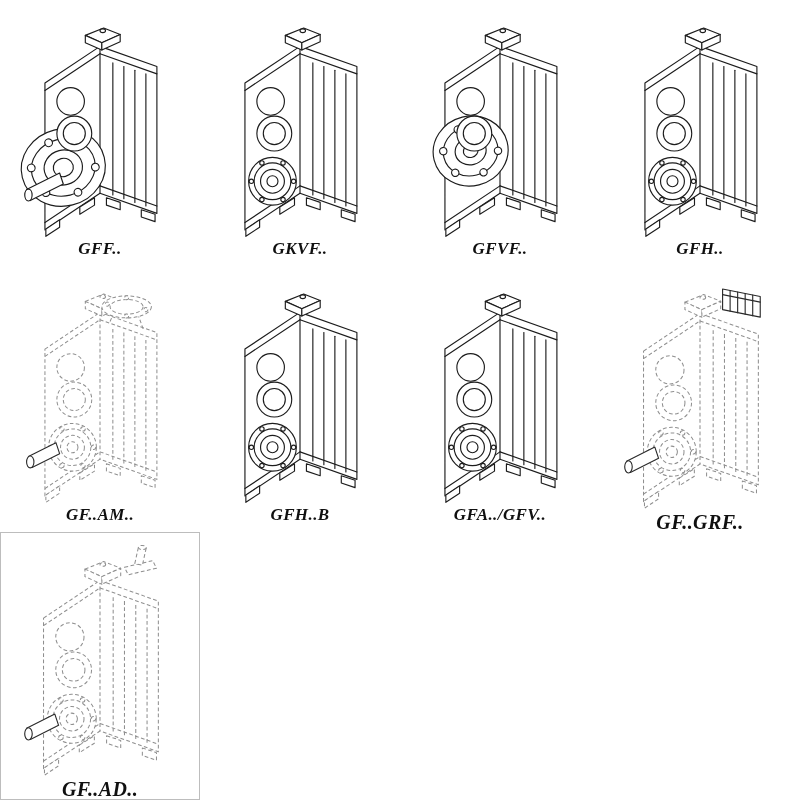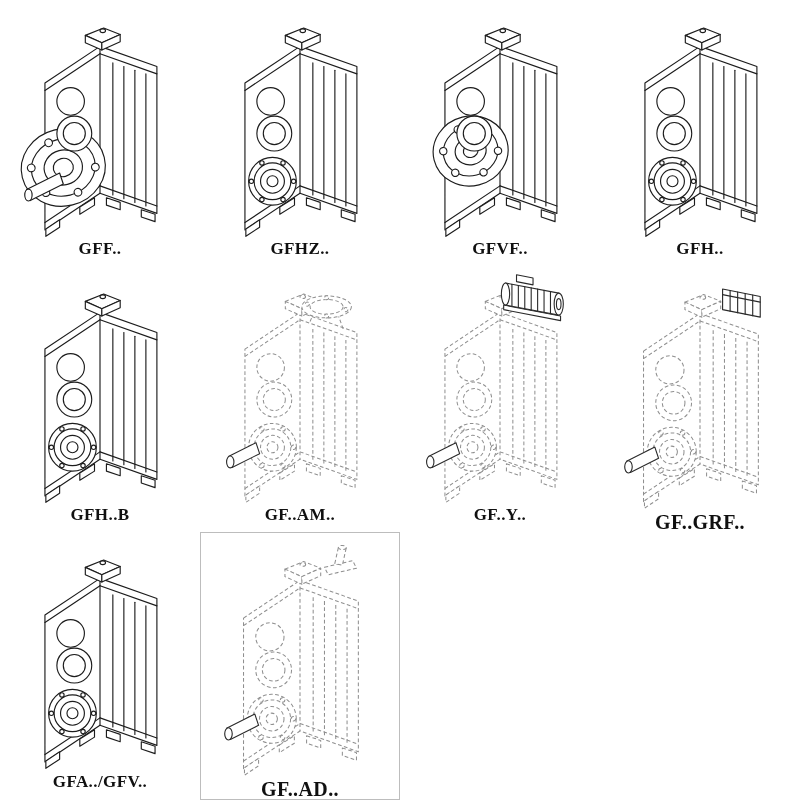--- a/index.html
+++ b/index.html
@@ -16,20 +16,21 @@
     grid-template-columns: repeat(4, 200px);
     grid-template-rows: 266px 266px 268px;
   }
   .cell {
     position: relative;
     display: flex;
     flex-direction: column;
     align-items: center;
     justify-content: space-between;
     padding: 6px 0 6px;
+    font-style: italic;
   }
   .cell-boxed { border: 1px solid #bdbdbd; }
   .drawing { flex: 0 0 auto; }
   .label {
     font-weight: bold;
     font-size: 17px;
     color: #101010;
     letter-spacing: 0.4px;
     white-space: nowrap;
     line-height: 1;
@@ -178,91 +179,81 @@
     <div class="label">GFF..</div>
   </div>
 
 
   <div class="cell">
     <svg class="drawing" width="180" height="234" viewBox="0 0 180 255">
       <use href="#gb-body" class="ink"></use>
       <use href="#gb-top2" class="ink"></use>
       <use href="#gb-bearing" class="ink"></use>
     </svg>
-    <div class="label">GFHZ..</div>
+    <div class="label">GKVF..</div>
   </div>
 
   <div class="cell">
     <svg class="drawing" width="180" height="234" viewBox="0 0 180 255">
       <use href="#gb-body" class="ink"></use>
       <use href="#gb-flange2" class="ink"></use>
       <use href="#gb-top2" class="ink"></use>
     </svg>
     <div class="label">GFVF..</div>
   </div>
 
   <div class="cell">
     <svg class="drawing" width="180" height="234" viewBox="0 0 180 255">
       <use href="#gb-body" class="ink"></use>
       <use href="#gb-top2" class="ink"></use>
       <use href="#gb-bearing" class="ink"></use>
     </svg>
     <div class="label">GFH..</div>
-  </div>
-
-  <div class="cell">
-    <svg class="drawing" width="180" height="234" viewBox="0 0 180 255">
-      <use href="#gb-body" class="ink"></use>
-      <use href="#gb-top2" class="ink"></use>
-      <use href="#gb-bearing" class="ink"></use>
-    </svg>
-    <div class="label">GFH..B</div>
   </div>
 
   <div class="cell">
     <svg class="drawing" width="180" height="234" viewBox="0 0 180 255">
       <use href="#gb-body" class="ink-dash"></use>
       <use href="#gb-top2" class="ink-dash"></use>
       <use href="#gb-bearing" class="ink-dash"></use>
       <use href="#gb-am" class="ink-dash"></use>
       <use href="#gb-shaft-ll" class="ink-acc"></use>
     </svg>
     <div class="label">GF..AM..</div>
   </div>
 
   <div class="cell">
     <svg class="drawing" width="180" height="234" viewBox="0 0 180 255">
-      <use href="#gb-body" class="ink-dash"></use>
-      <use href="#gb-top2" class="ink-dash"></use>
-      <use href="#gb-bearing" class="ink-dash"></use>
-      <use href="#gb-motor" class="ink-acc"></use>
-      <use href="#gb-shaft-ll" class="ink-acc"></use>
-    </svg>
-    <div class="label">GF..Y..</div>
-  </div>
-
+      <use href="#gb-body" class="ink"></use>
+      <use href="#gb-top2" class="ink"></use>
+      <use href="#gb-bearing" class="ink"></use>
+    </svg>
+    <div class="label">GFH..B</div>
+  </div>
+
+
+
+  <div class="cell">
+    <svg class="drawing" width="180" height="234" viewBox="0 0 180 255">
+      <use href="#gb-body" class="ink"></use>
+      <use href="#gb-top2" class="ink"></use>
+      <use href="#gb-bearing" class="ink"></use>
+    </svg>
+    <div class="label">GFA../GFV..</div>
+  </div>
 
   <div class="cell">
     <svg class="drawing" width="192" height="240" viewBox="0 0 180 255">
       <use href="#gb-body" class="ink-dash"></use>
       <use href="#gb-top2" class="ink-dash"></use>
       <use href="#gb-bearing" class="ink-dash"></use>
       <use href="#gb-grf" class="ink-acc"></use>
       <use href="#gb-shaft-ll" class="ink-acc"></use>
     </svg>
     <div class="label label-lg">GF..GRF..</div>
-  </div>
-
-  <div class="cell">
-    <svg class="drawing" width="180" height="234" viewBox="0 0 180 255">
-      <use href="#gb-body" class="ink"></use>
-      <use href="#gb-top2" class="ink"></use>
-      <use href="#gb-bearing" class="ink"></use>
-    </svg>
-    <div class="label">GFA../GFV..</div>
   </div>
 
   <div class="cell cell-boxed">
     <svg class="drawing" width="192" height="240" viewBox="0 0 180 255">
       <use href="#gb-body" class="ink-dash"></use>
       <use href="#gb-top2" class="ink-dash"></use>
       <use href="#gb-bearing" class="ink-dash"></use>
       <use href="#gb-ad" class="ink-dash"></use>
       <use href="#gb-shaft-ll" class="ink-acc"></use>
     </svg>

